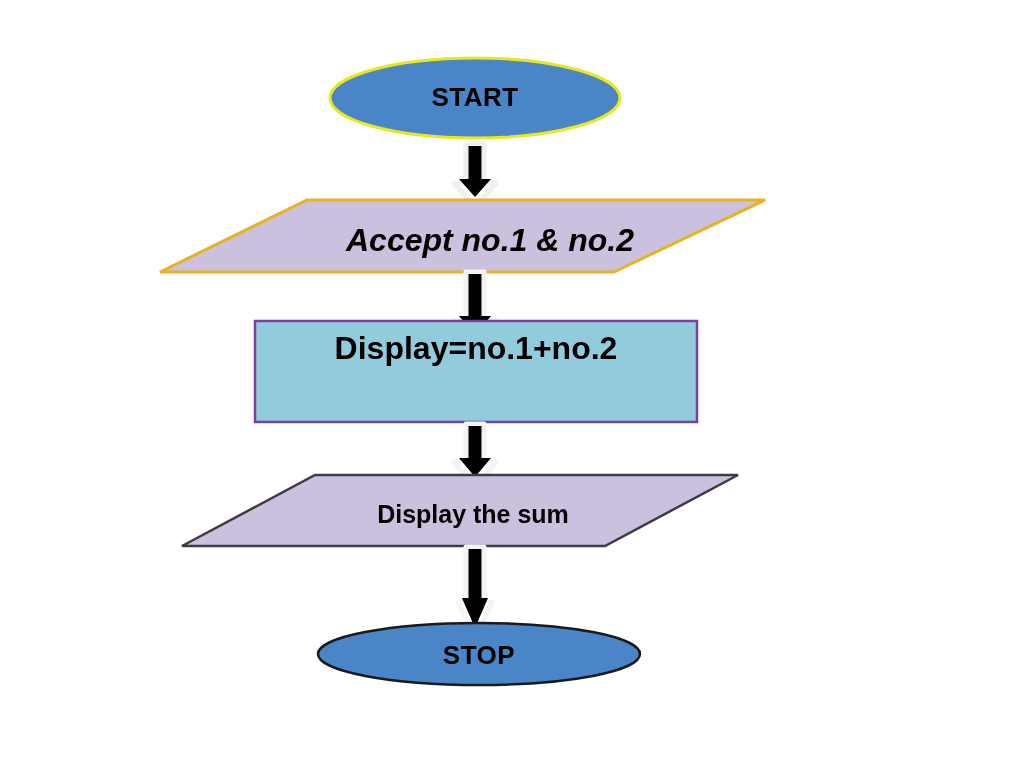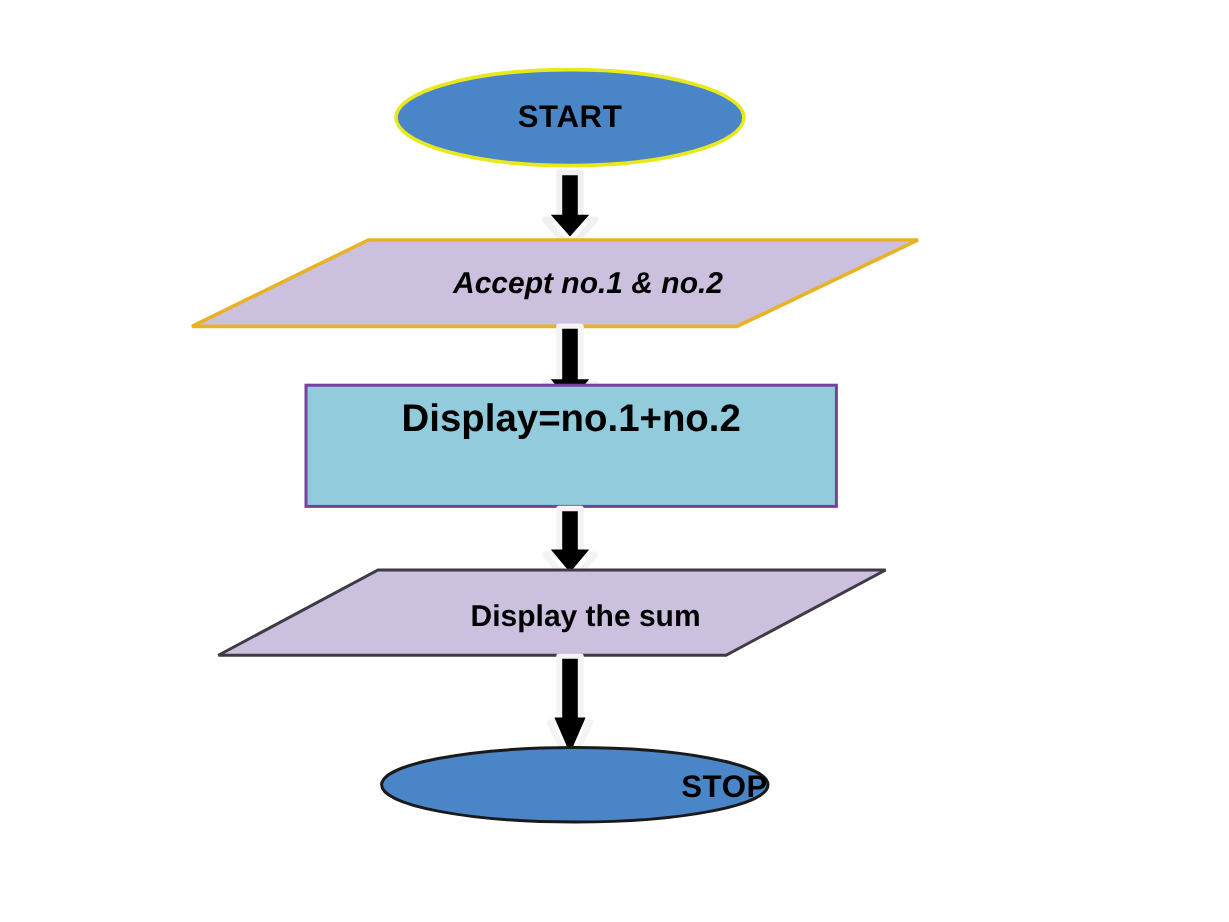--- a/index.html
+++ b/index.html
@@ -38,47 +38,46 @@
     top: 82px;
     width: 290px;
     font-size: 26px;
     font-weight: bold;
     letter-spacing: 0.5px;
   }
   .lbl-accept {
     left: 270px;
     top: 222px;
     width: 440px;
-    font-size: 25px;
+    font-size: 32px;
     font-weight: bold;
     font-style: italic;
     text-align: center;
   }
   .lbl-result {
     left: 255px;
     top: 330px;
     width: 442px;
     font-size: 32px;
     font-weight: bold;
   }
   .lbl-display {
-    left: 268px;
+    left: 253px;
     top: 500px;
     width: 440px;
     font-size: 25px;
     font-weight: bold;
   }
   .lbl-stop {
     left: 318px;
     top: 640px;
     width: 322px;
     font-size: 26px;
     font-weight: bold;
     letter-spacing: 0.5px;
-    text-align: right;
   }
 </style>
 </head>
 <body>
 
 <div id="canvas">
 
   <svg id="flowchart-svg" viewBox="0 0 1024 768" xmlns="http://www.w3.org/2000/svg">
 
     <ellipse cx="475" cy="98" rx="145" ry="40" fill="#4a85c8" stroke="#e8e81c" stroke-width="3"></ellipse>

